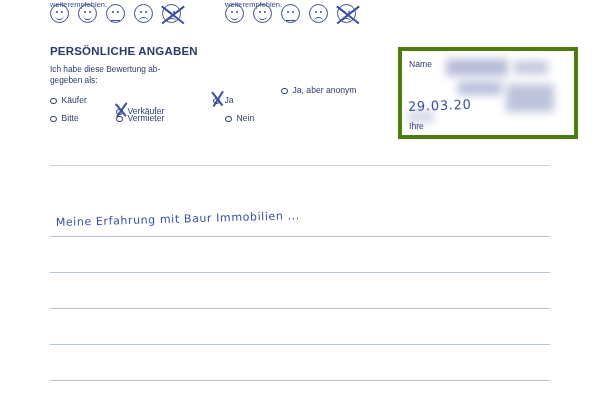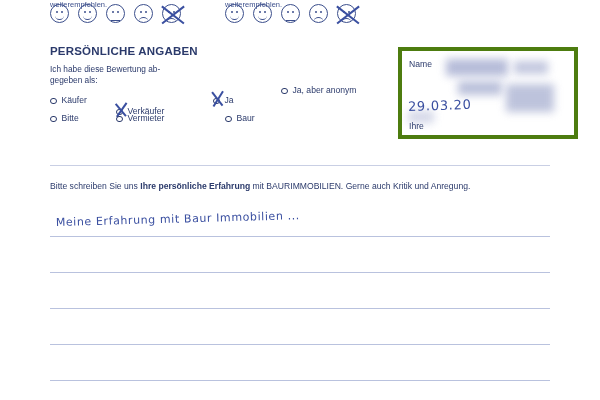--- a/index.html
+++ b/index.html
@@ -335,39 +335,36 @@
     <span class="circ"></span><span class="lbl">Ja</span>
     <div class="tick" style="left:-6px; top:-5px; width:18px; height:17px;">
       <span style="width:18px; transform:rotate(-58deg); left:2px; top:8px;"></span>
       <span style="width:17px; transform:rotate(52deg); left:2px; top:8px;"></span>
     </div>
   </div>
   <div class="opt" style="left:281px; top:85px;">
     <span class="circ"></span><span class="lbl">Ja, aber anonym</span>
   </div>
   <div class="opt" style="left:225px; top:113px;">
-    <span class="circ"></span><span class="lbl">Baur</span>
+    <span class="circ"></span><span class="lbl">Nein</span>
   </div>
 
   <div class="name-box">
     <div class="name-label">Name</div>
     <div class="blur b1"></div>
     <div class="blur b2"></div>
     <div class="blur b3"></div>
     <div class="blur b4"></div>
     <div class="blur b5"></div>
     <div class="date-hand">29.03.20</div>
     <div class="datum-label">Ihre</div>
   </div>
 
   <div class="hr" style="top:165px;"></div>
 
-  <div class="free-text-intro">
-    <span>Bitte schreiben Sie uns </span><b>Ihre persönliche Erfahrung</b><span> mit BAURIMMOBILIEN. Gerne auch Kritik und Anregung.</span>
-  </div>
 
   <div class="hand slant" style="left:56px; top:216px;">Meine Erfahrung mit Baur Immobilien ...</div>
 
   <div class="lines">
     <div class="wline"></div>
     <div class="wline"></div>
     <div class="wline"></div>
     <div class="wline"></div>
     <div class="wline"></div>
   </div>

